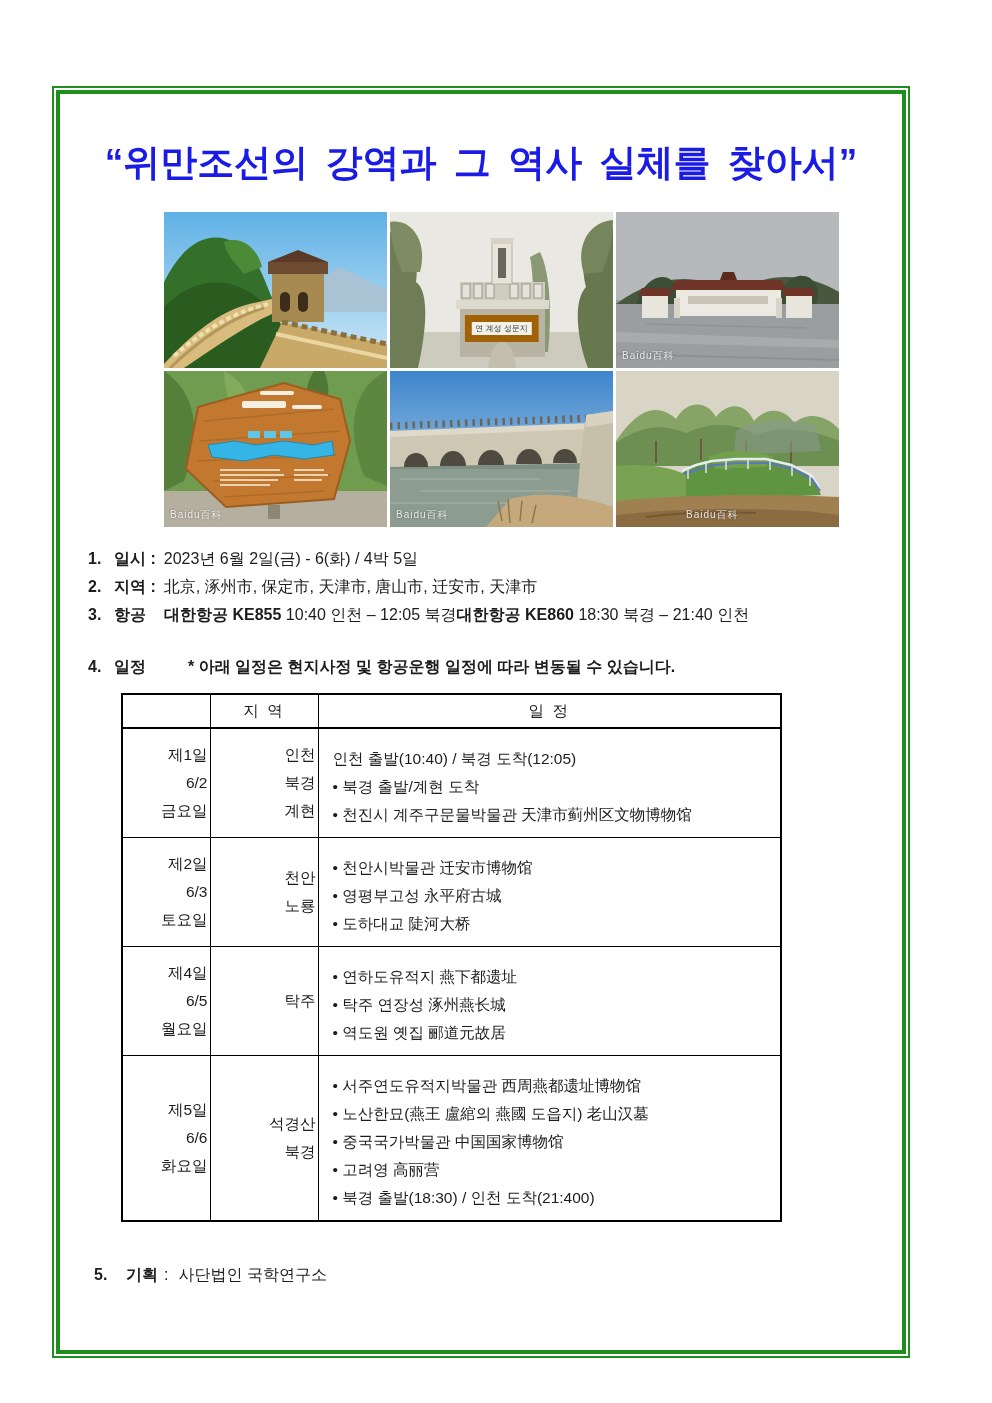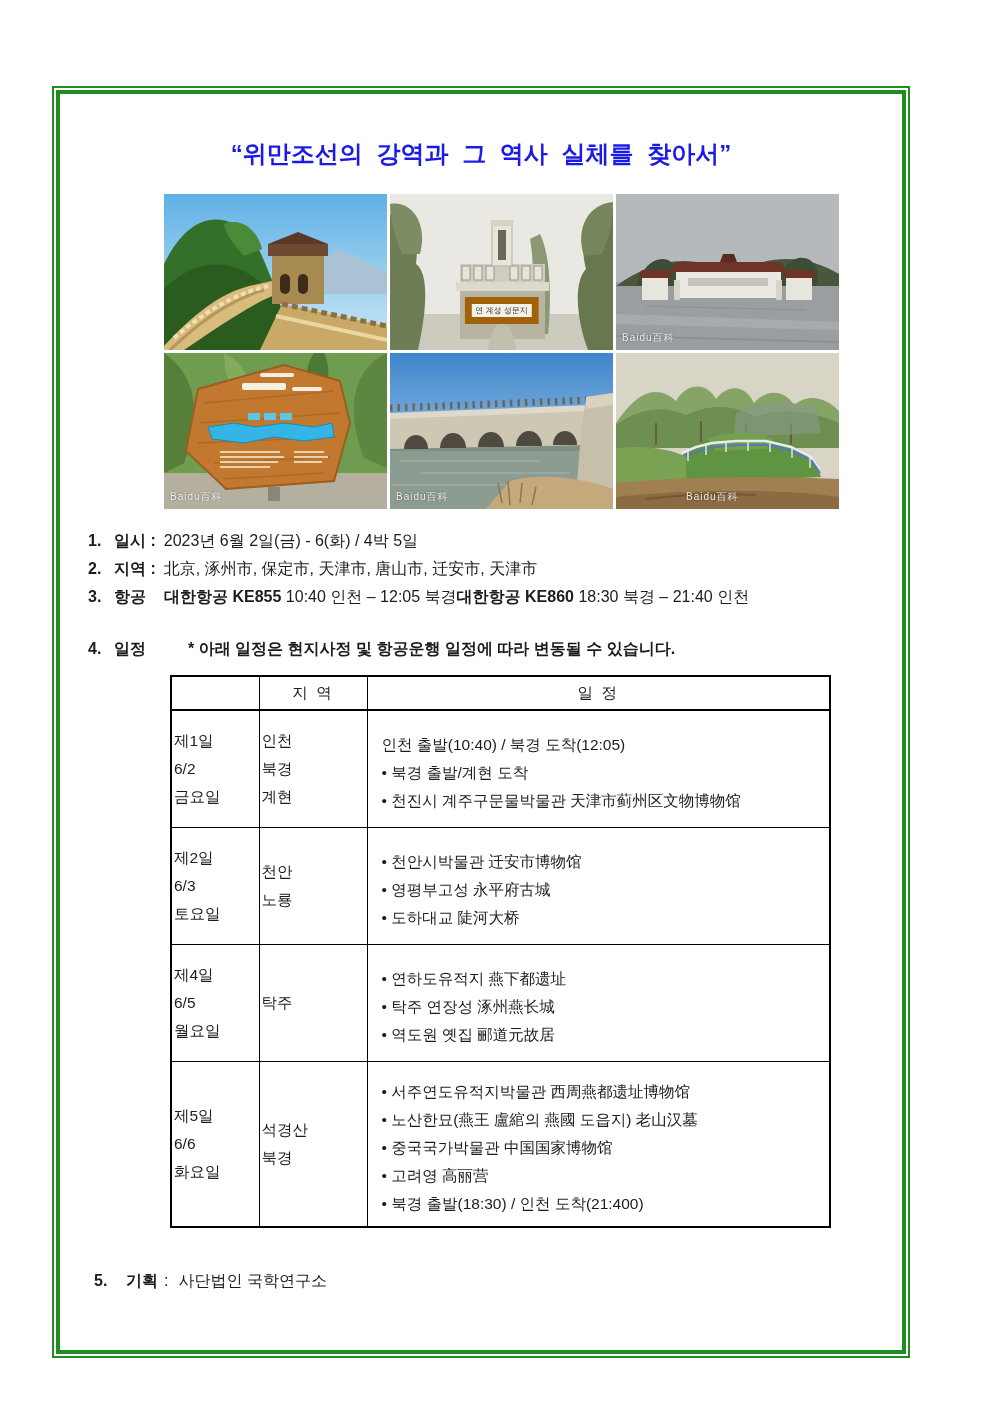--- a/index.html
+++ b/index.html
@@ -16,21 +16,21 @@
   .border-inner {
     width:100%; height:100%; border:4px solid #1e8e1e; padding:0;
     position:relative;
   }
   .doc-title {
     margin-top:26px; text-align:center;
     font-size:21px; font-weight:bold; color:#2323cd; letter-spacing:0.5px;
   }
   .doc-subtitle {
     margin-top:44px; text-align:center;
-    font-size:24px; font-weight:bold; color:#1b1be6; word-spacing:7px;
+    font-size:37px; font-weight:bold; color:#1b1be6; word-spacing:7px;
   }
   .photo-grid {
     margin-top:24px; margin-left:104px;
     display:grid; grid-template-columns:repeat(3,223px);
     grid-auto-rows:156px; gap:3px 3px; width:678px;
   }
   .photo { position:relative; width:223px; height:156px; overflow:hidden; background:#ddd; }
   .photo svg { display:block; width:223px; height:156px; }
   .wm {
     position:absolute; left:6px; bottom:5px; font-size:10px;
@@ -47,30 +47,30 @@
   .info-row { display:flex; line-height:28px; }
   .info-num { font-weight:bold; width:26px; flex:0 0 26px; }
   .info-label { font-weight:bold; margin-right:8px; white-space:pre; }
   .info-text { white-space:pre; }
   .flights { display:flex; }
   .flight-line { line-height:28px; white-space:pre; }
   .flight-airline, .flight-code { font-weight:bold; }
   .sched-head { margin-top:24px; }
   .sched-note { font-weight:bold; margin-left:34px; }
   table.schedule {
-    margin-top:12px; margin-left:110px;
+    margin-top:12px; margin-left:61px;
     border-collapse:collapse; table-layout:fixed; width:659px;
     font-size:15.5px;
   }
   table.schedule { border:2.5px solid #000; }
   table.schedule th, table.schedule td { border:1.5px solid #000; }
   table.schedule thead th { border-bottom:2.5px solid #000; }
   col.c-day { width:88px; } col.c-region { width:108px; } col.c-items { width:463px; }
   th { font-weight:normal; height:34px; text-align:center; letter-spacing:2px; }
-  td.day-cell, td.region-cell { text-align:left; vertical-align:middle; padding:16px 2px; }
+  td.day-cell, td.region-cell { text-align:right; vertical-align:middle; padding:8px 2px; }
   td.day-cell div, td.region-cell div { line-height:28px; }
   td.items-cell { padding:16px 6px 8px 14px; vertical-align:middle; }
   td.items-cell div { line-height:28px; white-space:pre; }
   .doc-footer { margin-top:38px; margin-left:34px; font-size:16px; }
   .footer-row { display:flex; line-height:30px; }
   .footer-num { font-weight:bold; width:32px; flex:0 0 32px; }
   .footer-label { font-weight:bold; }
   .footer-sep { margin:0 10px 0 6px; }
 </style>
 </head>

